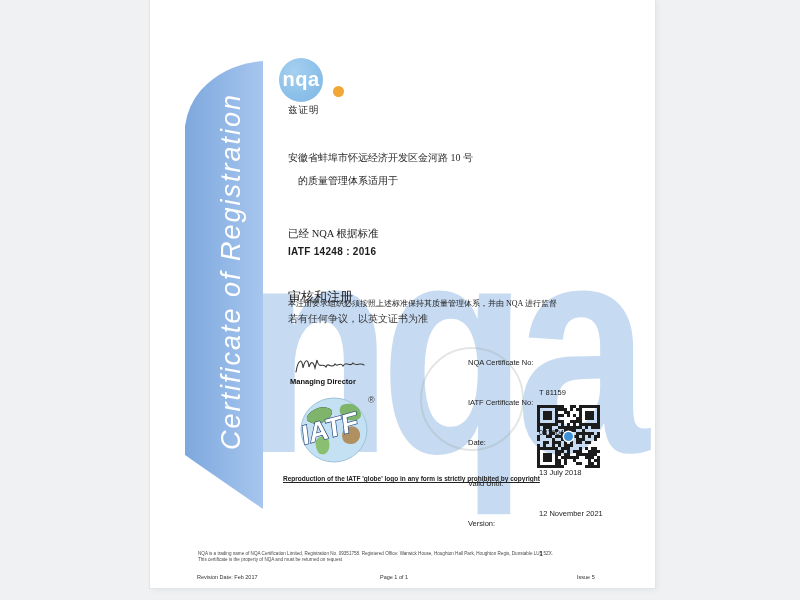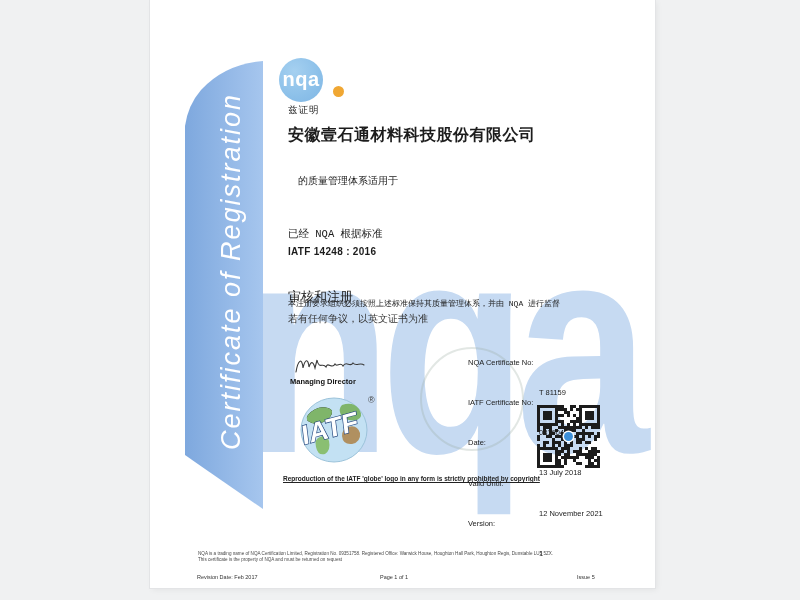--- a/index.html
+++ b/index.html
@@ -38,21 +38,21 @@
   }
   #logo-text{
     color:#ffffff;font-size:20px;font-weight:bold;letter-spacing:0.5px;
     margin-top:-2px;
   }
   #logo-dot{
     left:183px;top:86px;width:11px;height:11px;border-radius:50%;z-index:3;
     background:#f0a733;
   }
   
-  .cjk{font-family:Liberation Mono, monospace;color:#1c1c1c;z-index:3;white-space:nowrap;}
+  .cjk{font-family:Liberation Serif, serif;color:#1c1c1c;z-index:3;white-space:nowrap;}
   #certify{left:138px;top:104px;font-size:9.5px;letter-spacing:1px;}
   #company{left:138px;top:125px;font-size:16px;font-weight:bold;letter-spacing:0.5px;}
   #address{left:138px;top:151px;font-size:10px;color:#2a2a2a;}
   #sys-intro{left:148px;top:174px;font-size:10px;}
   #scope{left:138px;top:199px;font-size:12.5px;font-weight:bold;}
   #std-intro{left:138px;top:227px;font-size:10.5px;}
   #standard{left:138px;top:246px;font-size:10px;font-weight:bold;font-family:"Liberation Sans",sans-serif;letter-spacing:0.3px;}
   #reg-head{left:138px;top:288px;font-size:13px;}
   #reg-note{left:138px;top:298px;font-size:8px;}
   #dispute{left:138px;top:312px;font-size:10px;color:#333;}
@@ -100,21 +100,21 @@
     <path d="M78 1 Q40 4 16 30 Q3 45 0 66 L0 395 Q30 416 78 449 Z" fill="url(#ribg)"></path>
     <text transform="translate(55 390) rotate(-90)" font-size="27" font-style="italic" fill="#ffffff" font-family="Liberation Sans, sans-serif" textLength="355">Certificate of Registration</text>
   </svg>
 
   <div class="abs" id="logo-circle">
     <span id="logo-text">nqa</span>
   </div>
   <div class="abs" id="logo-dot"></div>
 
   <div class="abs cjk" id="certify">兹证明</div>
-  <div class="abs cjk" id="company">安徽壹石通材料科技股份有限公司</div>
+  <div class="abs cjk" id="address">安徽省蚌埠市怀远经济开发区金河路 10 号</div>
   <div class="abs cjk" id="sys-intro">的质量管理体系适用于</div>
   <div class="abs cjk" id="std-intro">已经 NQA 根据标准</div>
   <div class="abs cjk" id="standard">IATF 14248 : 2016</div>
   <div class="abs cjk" id="reg-head">审核和注册</div>
   <div class="abs cjk" id="reg-note">本注册要求组织必须按照上述标准保持其质量管理体系，并由 NQA 进行监督</div>
   <div class="abs cjk" id="dispute">若有任何争议，以英文证书为准</div>
 
   <svg class="abs" id="signature" width="76" height="26" viewBox="0 0 76 26">
     <path d="M3 20 C5 8 9 5 10 16 C12 7 15 6 16 15 C18 9 20 9 22 16 L24 8 C26 18 30 10 33 15 C35 9 39 18 42 12 C44 16 47 9 50 14 C53 8 57 16 60 11 C63 15 67 10 71 13" stroke="#3a3a3a" stroke-width="1.1" fill="none" stroke-linecap="round"></path>
   </svg>

